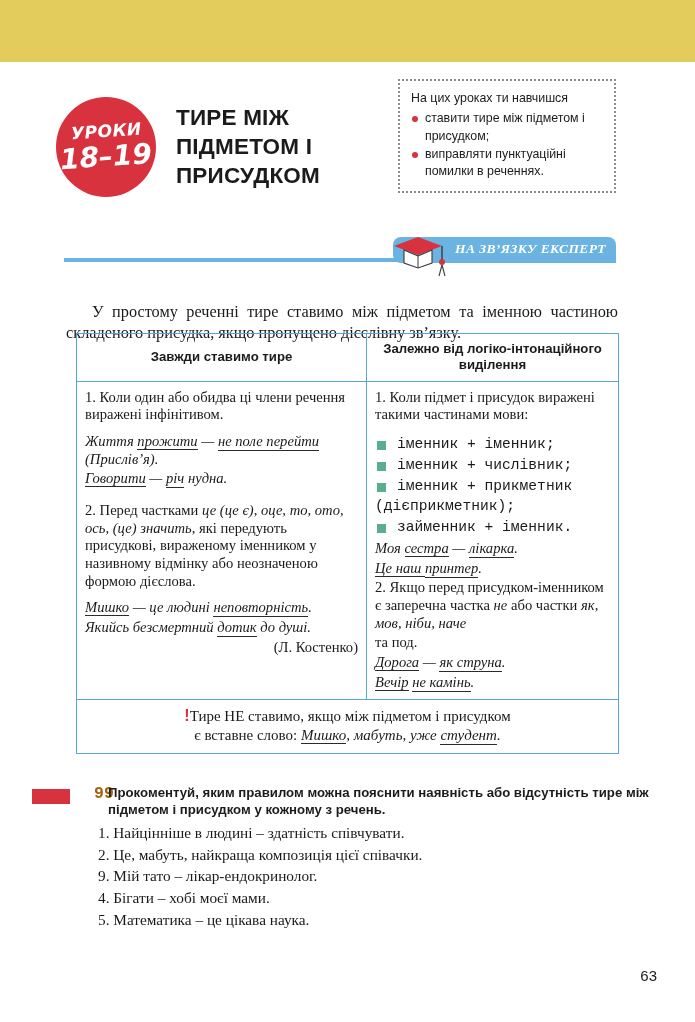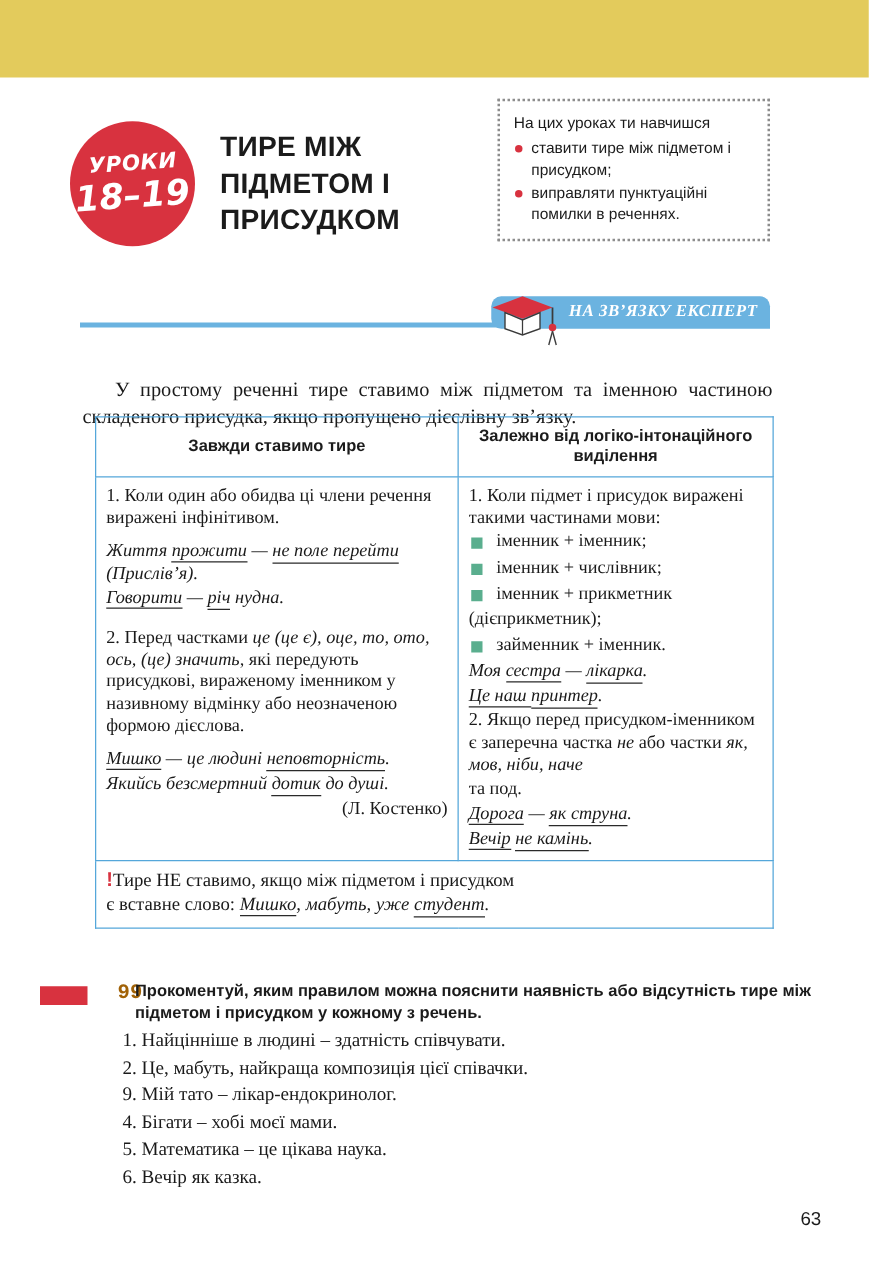--- a/index.html
+++ b/index.html
@@ -189,38 +189,39 @@
   .cell p + p { margin-top: 2px; }
   .ex { font-style: italic; }
   .ex-block { margin-top: 9px !important; }
   .u1 { border-bottom: 1.3px solid #2a2a2a; }
   .u2 {
     border-bottom: 1.3px double #2a2a2a;
     padding-bottom: 1px;
   }
   .attrib { text-align: right; }
 
-  .pos-list { list-style: none; margin: 1px 0 0 0; padding: 0; }
+  .pos-list { list-style: none; margin: 12px 0 0 0; padding: 0; font-family: Liberation Mono, monospace; }
   .pos-list li {
     position: relative;
     padding-left: 22px;
     margin-bottom: 3px;
     line-height: 1.22;
   }
   .pos-list li .sq {
     position: absolute;
     left: 2px; top: 5px;
     width: 9px; height: 9px;
     background: #5aae8e;
   }
   .pos-list li.nomark { padding-left: 0; }
 
   
   .note-row .note-cell {
     padding: 6px 8px 8px 8px;
+    text-align: center;
     font-size: 15px;
     line-height: 1.24;
     margin-top: 13px;
   }
   .bang {
     color: #d8323f;
     font-family: "Liberation Sans", sans-serif;
     font-weight: bold;
     font-size: 16px;
   }
@@ -373,16 +374,15 @@
   <div class="ex-num">99</div>
   <div class="ex-task">Прокоментуй, яким правилом можна пояснити наявність або відсутність тире між підметом і присудком у кожному з речень.</div>
 </div>
 
 <div class="sentences">
   <div>1. Найцінніше в людині – здатність співчувати.</div>
   <div>2. Це, мабуть, найкраща композиція цієї співачки.</div>
   <div>9. Мій тато – лікар-ендокринолог.</div>
   <div>4. Бігати – хобі моєї мами.</div>
   <div>5. Математика – це цікава наука.</div>
-  <div>6. Вечір як казка.</div>
 </div>
 
 <div class="page-num">63</div>
 
 </body></html>

